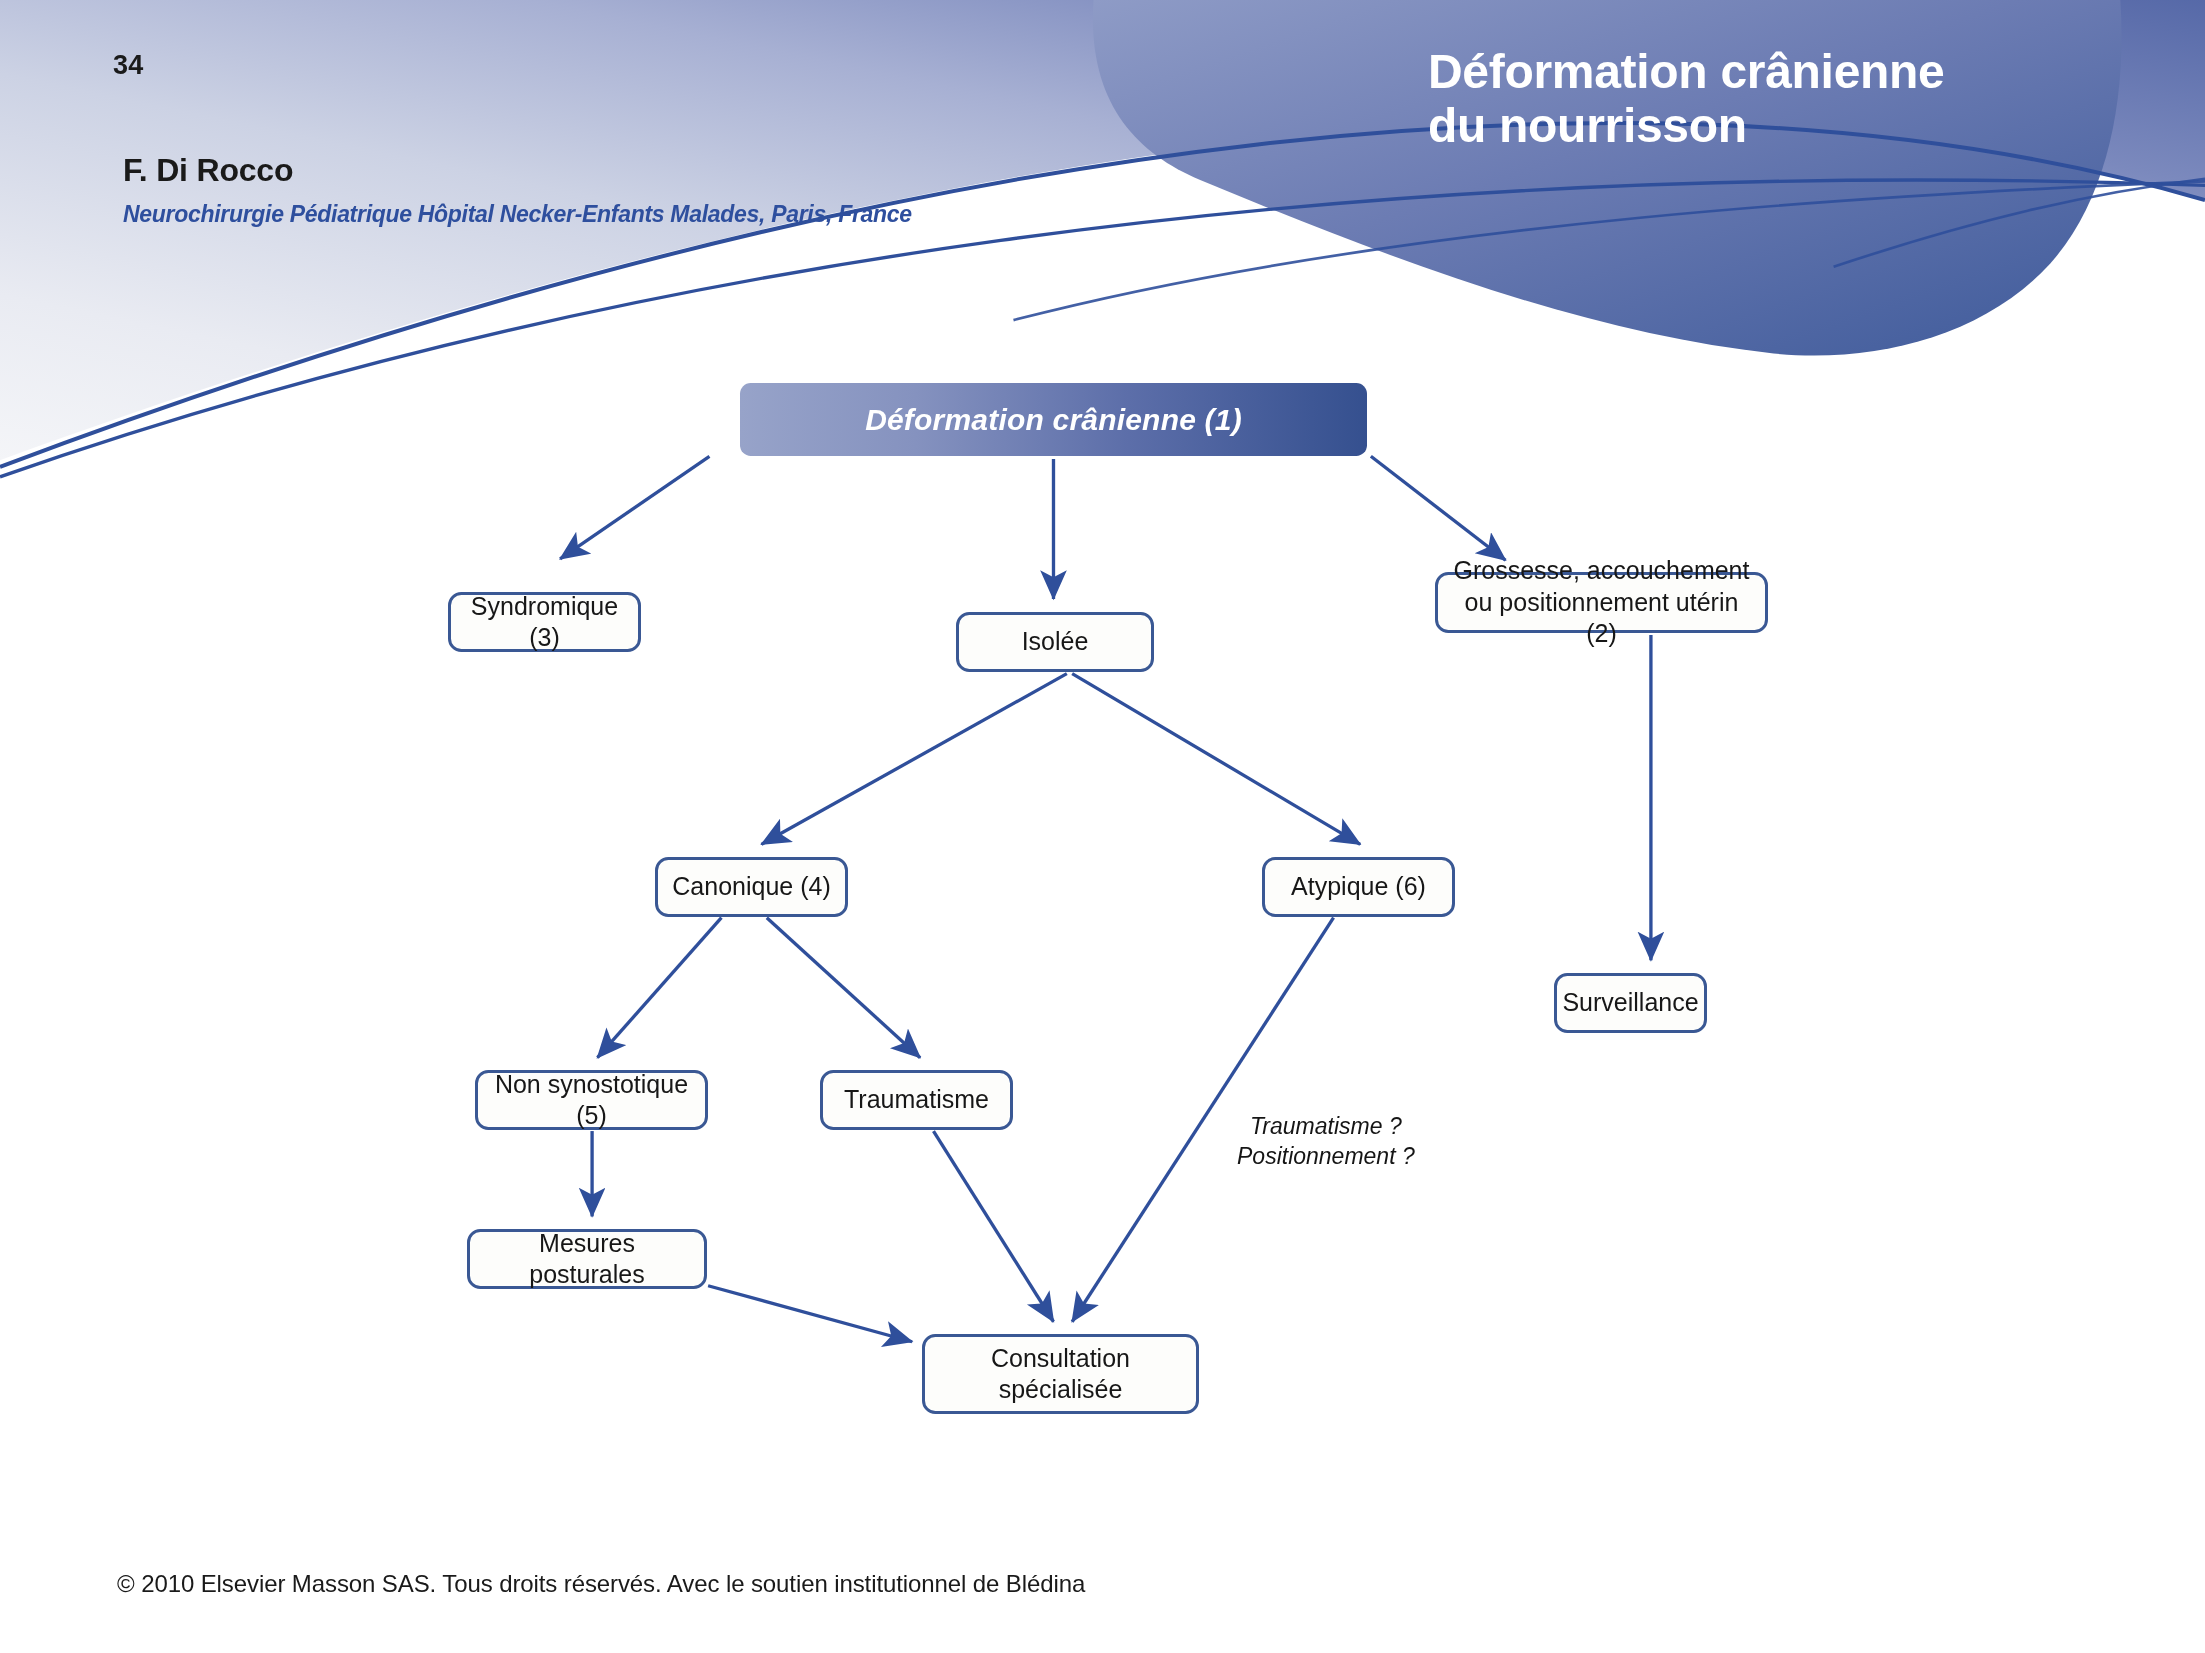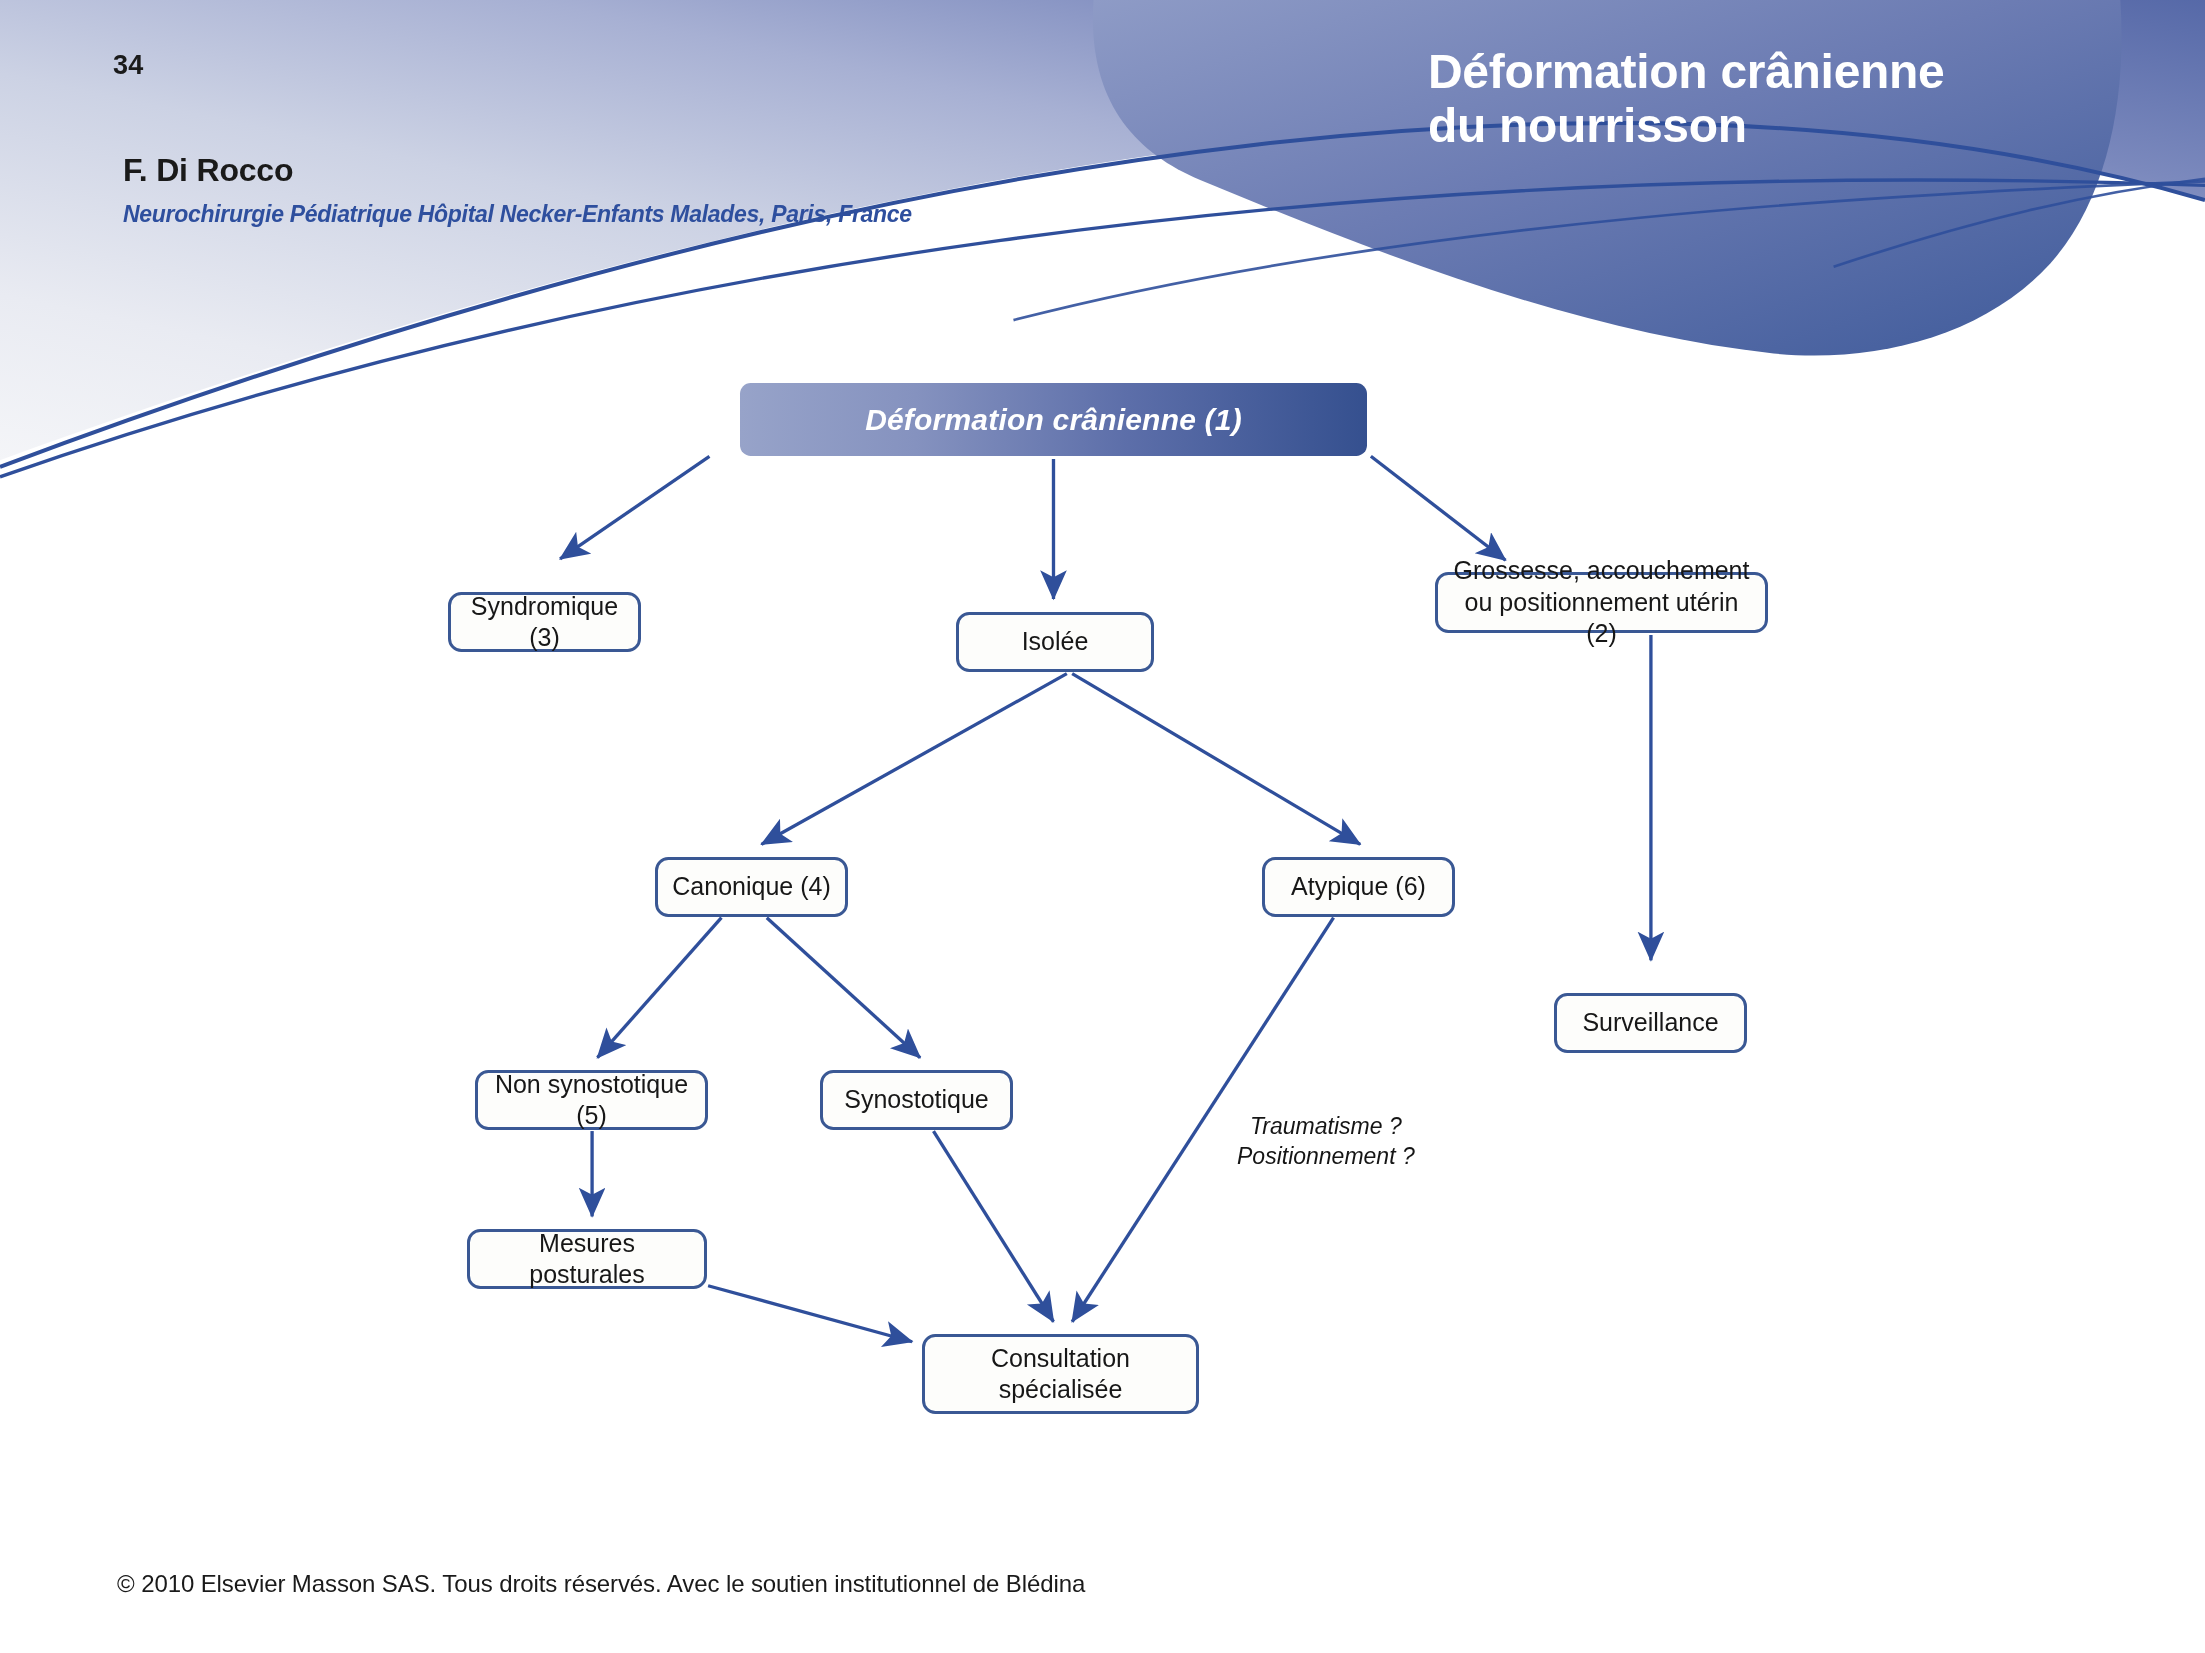--- a/index.html
+++ b/index.html
@@ -225,25 +225,25 @@
     <div class="node" style="left:1435px; top:572px; width:333px; height:61px;">
       <span>
         Grossesse, accouchement<br>ou positionnement utérin (2)
       </span>
     </div>
 
     <div class="node" style="left:655px; top:857px; width:193px; height:60px;">Canonique (4)</div>
 
     <div class="node" style="left:1262px; top:857px; width:193px; height:60px;">Atypique (6)</div>
 
-    <div class="node" style="left:1554px; top:973px; width:193px; height:60px;margin-top:20px;">Surveillance</div>
+    <div class="node" style="left:1554px; top:973px; width:153px; height:60px;">Surveillance</div>
 
     <div class="node" style="left:475px; top:1070px; width:233px; height:60px;">Non synostotique (5)</div>
 
-    <div class="node" style="left:820px; top:1070px; width:193px; height:60px;">Synostotique</div>
+    <div class="node" style="left:820px; top:1070px; width:193px; height:60px;">Traumatisme</div>
 
     <div class="node" style="left:467px; top:1229px; width:240px; height:60px;">Mesures posturales</div>
 
     <div class="node" style="left:922px; top:1334px; width:277px; height:80px;">Consultation  spécialisée</div>
 
     <div class="edge-label" style="left:1237px; top:1111px;">
       <span>Traumatisme ?</span><br>
       <span>Positionnement ?</span>
     </div>
   </div>

